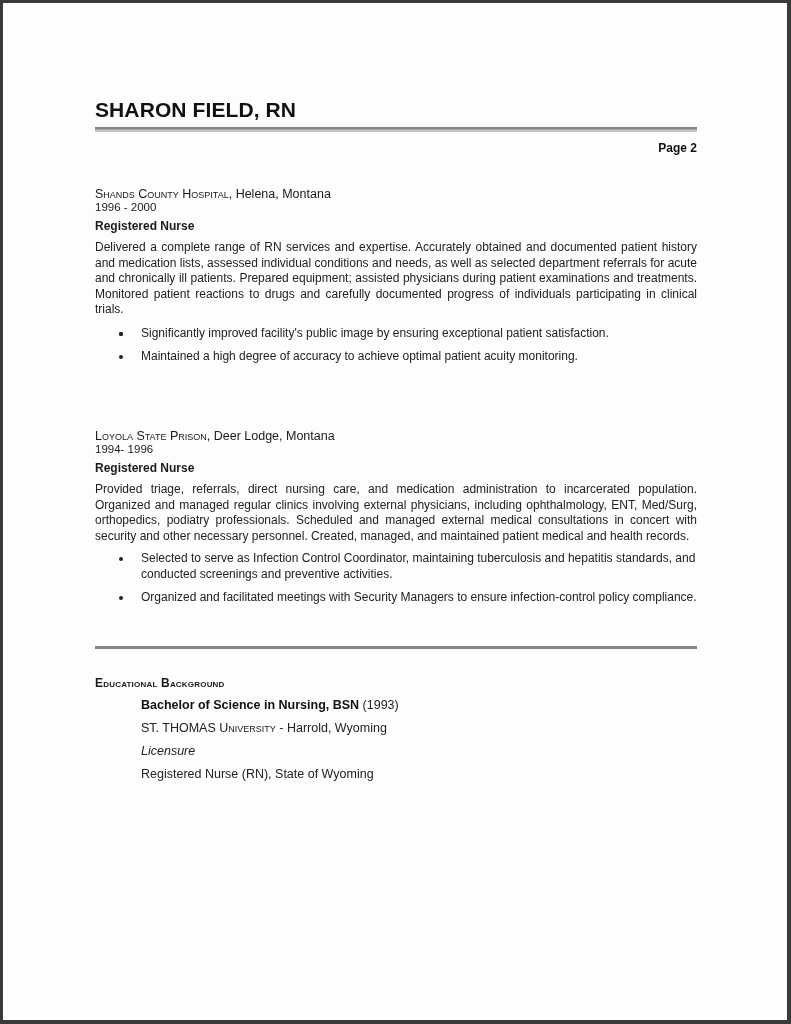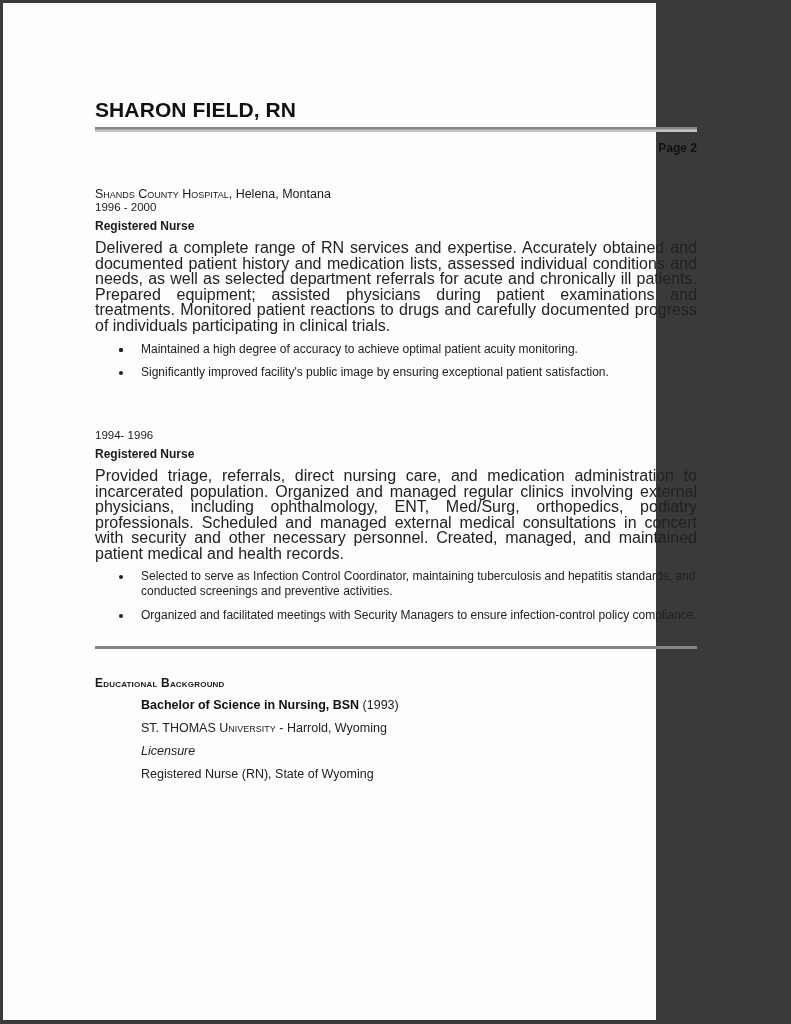--- a/index.html
+++ b/index.html
@@ -1,19 +1,19 @@
 <!DOCTYPE html>
 <html><head>
   <meta charset="utf-8">
   <style>
     * { margin: 0; padding: 0; box-sizing: border-box; }
     html, body { width: 791px; height: 1024px; overflow: hidden; background: #3a3a3a; }
     body { font-family: "Liberation Sans", sans-serif; color: #1a1a1a; }
     .page {
-      position: absolute; left: 3px; top: 3px; width: 653px; height: 1017px;
+      position: absolute; left: 3px; top: 3px; width: 784px; height: 1017px;
       background: #fdfdfd;
     }
     .content { position: absolute; left: 92px; width: 602px; top: 0; }
     .name {
       position: absolute; top: 95px; left: 0;
       font-size: 21px; font-weight: bold; letter-spacing: 0.1px; color: #111;
     }
     .top-rule {
       position: absolute; top: 124px; left: 0; width: 602px; height: 6px;
     }
@@ -23,21 +23,21 @@
     .page-num {
       position: absolute; top: 138px; right: 0;
       font-size: 12px; font-weight: bold; color: #111;
     }
     .job { position: absolute; left: 0; width: 602px; }
     .job-head { display: flex; justify-content: space-between; align-items: baseline; font-size: 12.5px; flex-direction: column; }
     .employer .sc { font-variant: small-caps; }
     .dates { font-size: 11.5px; }
     .job-title { font-size: 12px; font-weight: bold; margin-top: 6px; }
     .desc {
-      font-size: 16px; line-height: 15.6px; text-align: justify;
+      font-size: 12px; line-height: 15.6px; text-align: justify;
       margin-top: 7px; color: #222;
     }
     .bullets { list-style: none; margin-top: 7px; }
     .bullets li {
       position: relative; padding-left: 46px; font-size: 12px; line-height: 15.5px;
       margin-bottom: 8px; color: #222;
     }
     .bullets li .dot {
       position: absolute; left: 24px; top: 6px; width: 4px; height: 4px; border-radius: 50%; background: #222;
     }
@@ -68,27 +68,28 @@
 
     <div class="job" style="top:184px;">
       <div class="job-head">
         <span class="employer"><span class="sc">Shands County Hospital</span><span>, Helena, Montana</span></span>
         <span class="dates">1996 - 2000</span>
       </div>
       <div class="job-title">Registered Nurse</div>
       <div class="desc">Delivered a complete range of RN services and expertise. Accurately obtained and documented patient history and medication lists, assessed individual conditions and needs, as well as selected department referrals for acute and chronically ill patients. Prepared equipment; assisted physicians during patient examinations and treatments. Monitored patient reactions to drugs and carefully documented progress of individuals participating in clinical trials.</div>
       <ul class="bullets">
         <li><span class="dot"></span></li>
+        <li><span class="dot"></span><span>Significantly improved facility's public image by ensuring exceptional patient satisfaction.</span></li>
         <li><span class="dot"></span><span>Maintained a high degree of accuracy to achieve optimal patient acuity monitoring.</span></li>
-        <li><span class="dot"></span><span>Significantly improved facility's public image by ensuring exceptional patient satisfaction.</span></li>
       </ul>
     </div>
 
     <div class="job" style="top:426px;">
       <div class="job-head">
+        <span class="employer"><span class="sc">Loyola State Prison</span><span>, Deer Lodge, Montana</span></span>
         <span class="dates">1994- 1996</span>
       </div>
       <div class="job-title">Registered Nurse</div>
       <div class="desc">Provided triage, referrals, direct nursing care, and medication administration to incarcerated population. Organized and managed regular clinics involving external physicians, including ophthalmology, ENT, Med/Surg, orthopedics, podiatry professionals. Scheduled and managed external medical consultations in concert with security and other necessary personnel. Created, managed, and maintained patient medical and health records.</div>
       <ul class="bullets">
         <li><span class="dot"></span><span>Selected to serve as Infection Control Coordinator, maintaining tuberculosis and hepatitis standards, and conducted screenings and preventive activities.</span></li>
         <li><span class="dot"></span><span>Organized and facilitated meetings with Security Managers to ensure infection-control policy compliance.</span></li>
       </ul>
     </div>
 

